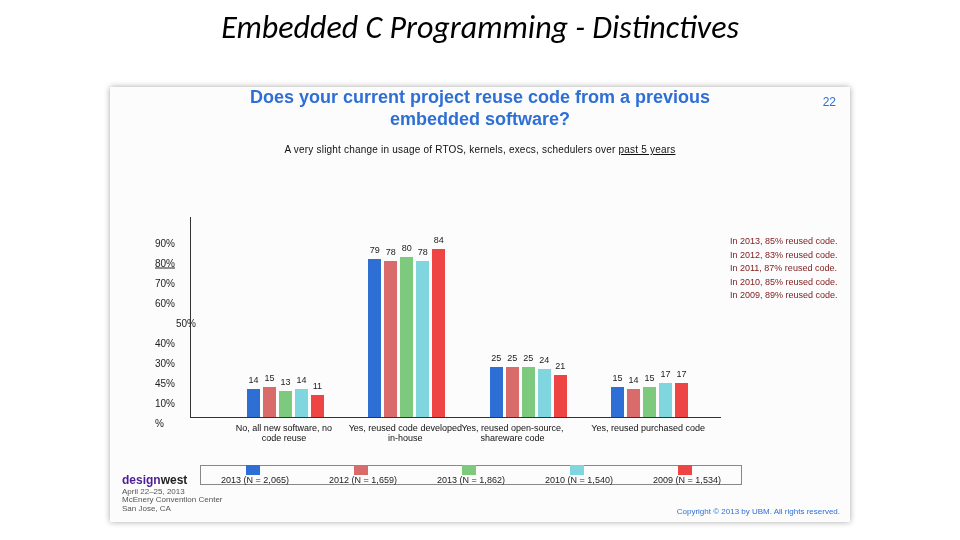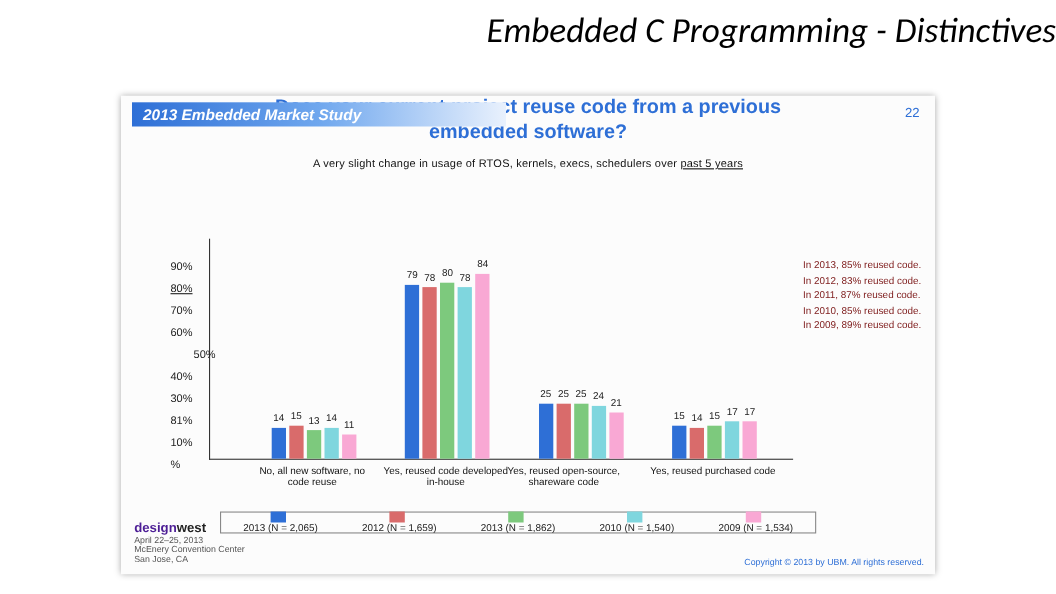--- a/index.html
+++ b/index.html
@@ -1,16 +1,16 @@
 <!DOCTYPE html>
 <html><head>
 <meta charset="utf-8">
 <style>
   html,body{margin:0;padding:0;width:960px;height:540px;background:#fff;font-family:Calibri,Arial,sans-serif;}
-  .page-title{font-style:italic;font-size:32px;text-align:right;margin:8px 0 10px 0;color:#000;}
+  .page-title{font-style:italic;font-size:32px;text-align:center;margin:8px 0 10px 0;color:#000;}
   .slide{
     width:740px;height:435px;margin:0 auto;position:relative;
     box-shadow:0 0 6px rgba(0,0,0,.35);background:#fcfcfc;font-family:Arial,sans-serif;
   }
   .banner{
     position:absolute;left:10px;top:6px;width:330px;height:22px;
     background:linear-gradient(90deg,#2e6fd6 0%,#6fa7ee 50%,#e9f1fd 100%);
     color:#fff;font-size:14px;font-weight:bold;line-height:22px;padding-left:10px;
     font-family:Arial,sans-serif;font-style:italic;
   }
@@ -27,21 +27,21 @@
   .group{position:absolute;bottom:0;display:flex;align-items:flex-end;}
   .bar{width:13px;margin:0 1.5px;position:relative;}
   .bar .lbl{position:absolute;top:-14px;left:50%;transform:translateX(-50%);font-size:9px;color:#222;}
   .cat-label{position:absolute;top:100%;text-align:center;font-size:9px;color:#111;line-height:1.15;padding-top:6px;}
 
   
   .c0{background:#2e6fd6;}   
   .c1{background:#d96b6b;}   
   .c2{background:#7dc97d;}   
   .c3{background:#7fd6de;}   
-  .c4{background:#f9a8d4;}   
+  .c4{background:#ef4444;}   
 
   
   .annot{position:absolute;left:620px;top:148px;font-size:9px;color:#800;line-height:1.5;}
   .annot div{color:#802020;}
 
   
   .legend-box{position:absolute;left:90px;top:378px;width:540px;height:18px;border:1px solid #888;display:flex;align-items:center;justify-content:space-around;font-size:9px;color:#222;}
   .legend-box .litem{display:flex;align-items:center;flex-direction:column;}
   .legend-box .sw{width:14px;height:10px;margin-right:4px;}
 
@@ -51,37 +51,34 @@
   .logo .brand .d{color:#4c1d95;}
   .logo .brand .w{color:#222;}
   .copyright{position:absolute;right:10px;bottom:6px;font-size:8px;color:#2e6fd6;}
 </style>
 </head>
 <body>
 
 <div class="page-title">Embedded C Programming - Distinctives</div>
 
 <div class="slide">
-  <div class="banner">
-    <span class="year">2013</span><span class="rest"> Embedded Market Study</span>
-  </div>
   <div class="pagenum">22</div>
 
   <div class="chart-title">
     <span>Does your current project reuse code from a previous</span><br>
     <span>embedded software?</span>
   </div>
   <div class="subtitle">
     <span>A very slight change in usage of RTOS, kernels, execs, schedulers over </span><span class="ul">past 5 years</span>
   </div>
 
   <div class="plot" id="plot">
       <div class="y-tick" style="bottom: -6px;">%</div>
       <div class="y-tick" style="bottom: 14px;">10%</div>
-      <div class="y-tick" style="bottom: 34px;">81%</div>
+      <div class="y-tick" style="bottom: 34px;">45%</div>
       <div class="y-tick" style="bottom: 54px;">30%</div>
       <div class="y-tick" style="bottom: 74px;">40%</div>
       <div class="y-tick" style="bottom: 94px; padding-left: 21px;">50%</div>
       <div class="y-tick" style="bottom: 114px;">60%</div>
       <div class="y-tick" style="bottom: 134px;">70%</div>
       <div class="y-tick" style="bottom: 154px; text-decoration: underline;">80%</div>
       <div class="y-tick" style="bottom: 174px;">90%</div>
       <div class="group" style="left: 54.4px;">
         <div class="bar c0" style="height: 28px;">
           <div class="lbl">14</div>

